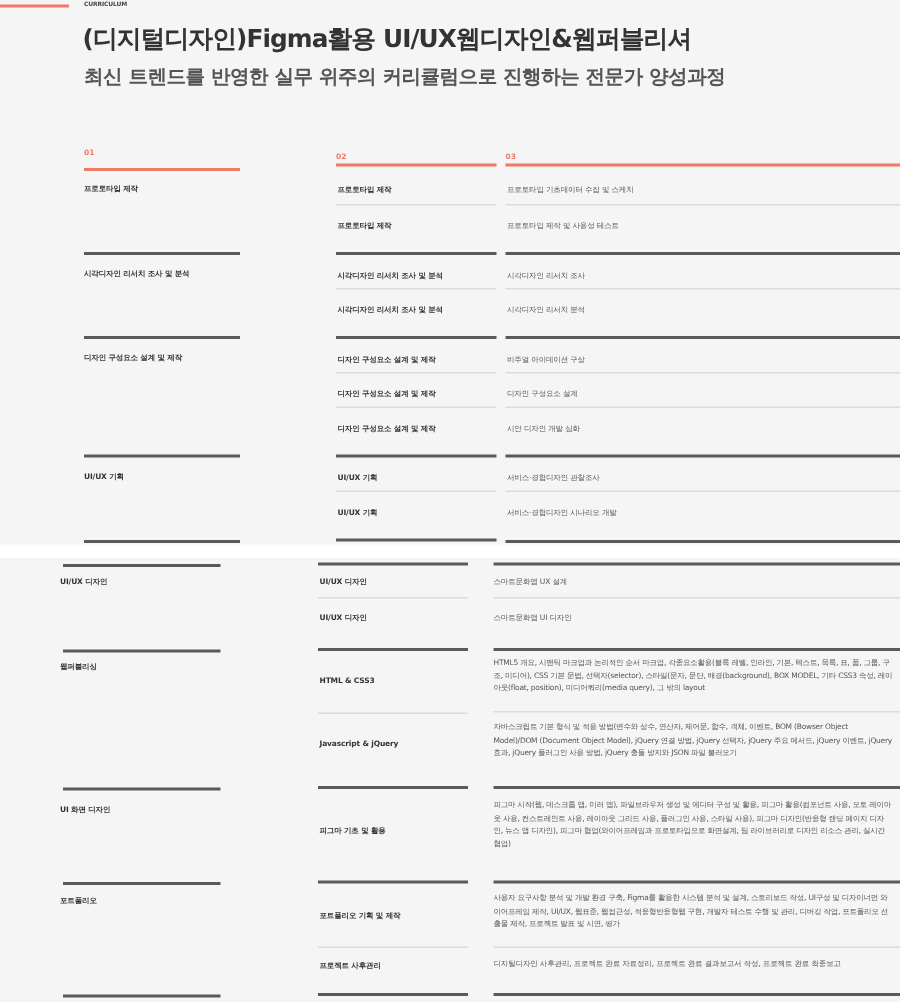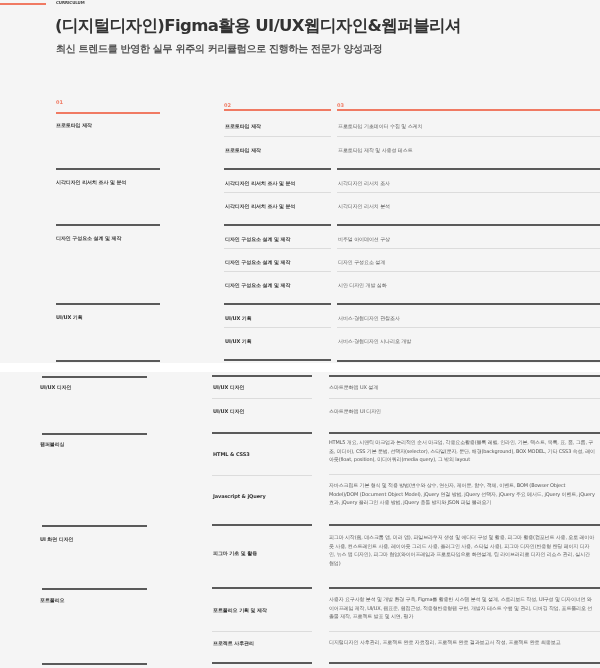--- a/index.html
+++ b/index.html
@@ -2,21 +2,21 @@
 <html><head>
 <meta charset="utf-8">
 <style>
   * { box-sizing: border-box; margin: 0; padding: 0; }
   html, body { width: 600px; height: 668px; overflow: hidden; background: #f5f5f5; }
   body { font-family: "DejaVu Sans", "Liberation Sans", sans-serif; color: #333; position: relative; }
 
   .top-accent { position: absolute; left: 0; top: 3px; width: 46px; height: 2px; background: #f07a63; }
   .eyebrow { position: absolute; left: 56px; top: 0px; font-size: 4px; font-weight: bold; color: #444; letter-spacing: -0.1px; }
   .title { position: absolute; left: 55px; top: 15px; font-size: 16.5px; font-weight: bold; color: #333; letter-spacing: -0.6px; white-space: nowrap; }
-  .subtitle { position: absolute; left: 56px; top: 42px; font-size: 10px; font-weight: bold; color: #555; letter-spacing: -0.3px; white-space: nowrap; }
+  .subtitle { position: absolute; left: 56px; top: 42px; font-size: 13px; font-weight: bold; color: #555; letter-spacing: -0.3px; white-space: nowrap; }
 
   .section { position: absolute; left: 0; width: 600px; }
   .sec-top { top: 0; height: 363px; }
   .sec-bottom { top: 372px; height: 296px; }
   .divider-band { position: absolute; left: 0; top: 363px; width: 600px; height: 9px; background: #ffffff; }
   .num { position: absolute; font-size: 5px; font-weight: bold; color: #f07a63; }
   .accent-line { position: absolute; height: 1.5px; background: #f07a63; }
   .dark-line { position: absolute; height: 2px; background: #5a5a5a; }
   .light-line { position: absolute; height: 1px; background: #dcdcdc; }
 

